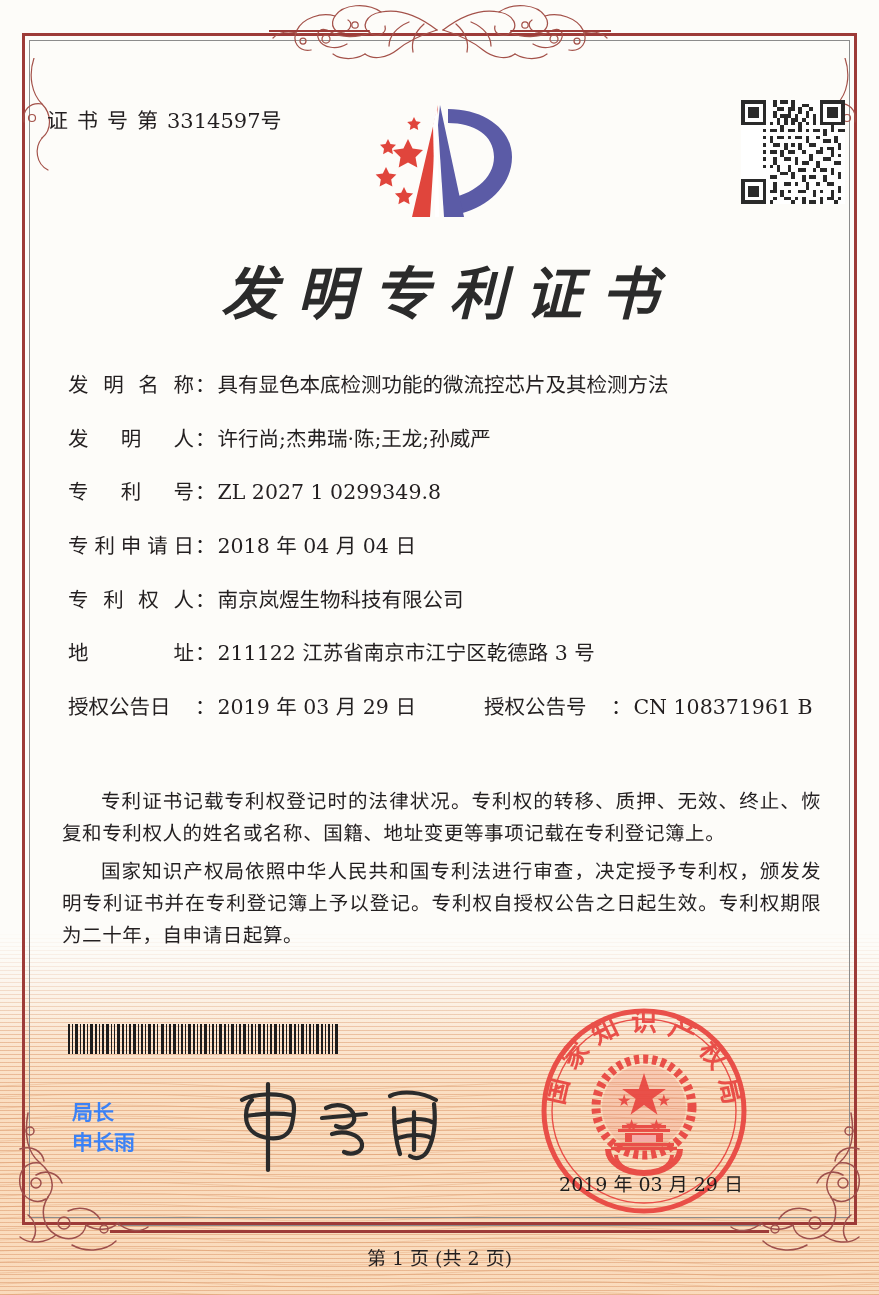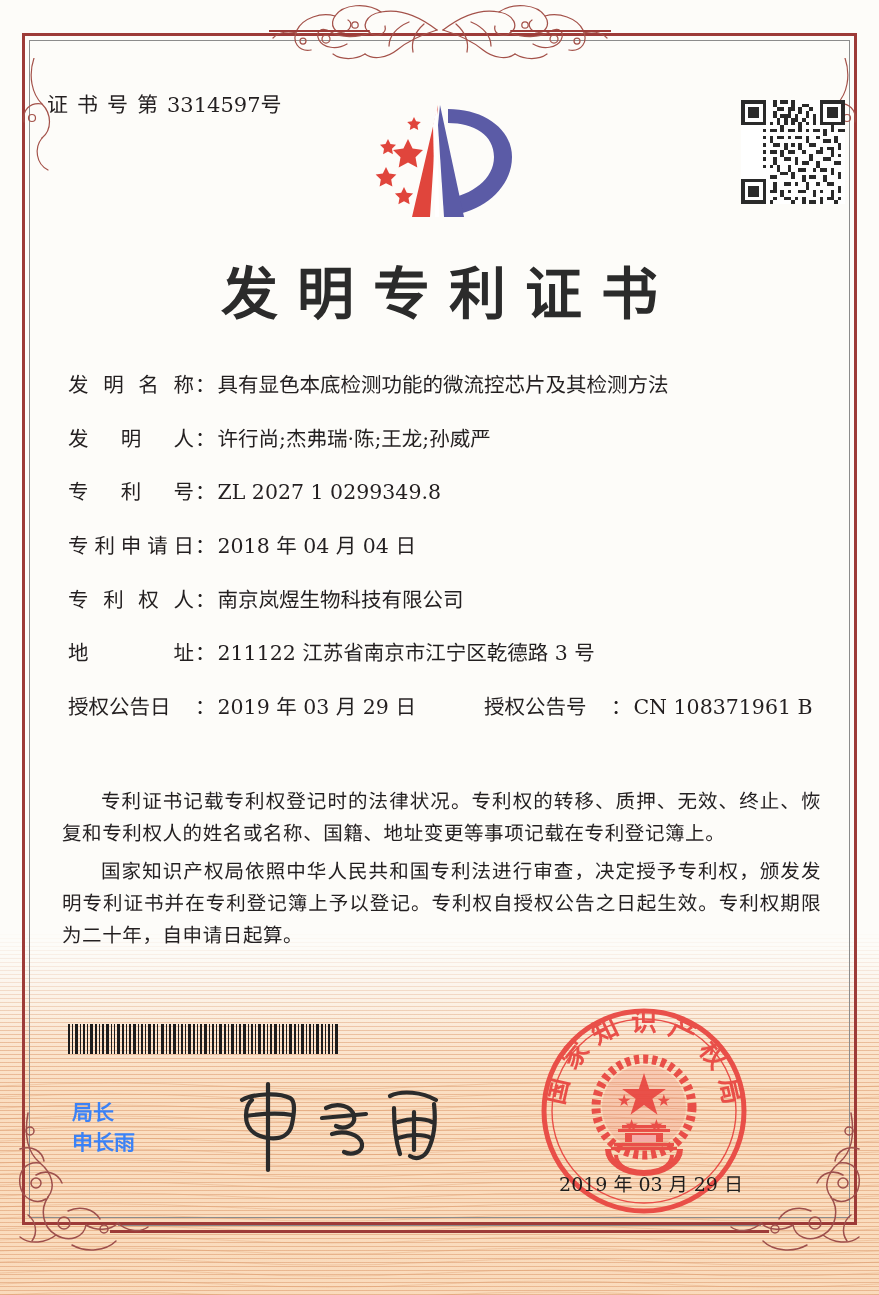--- a/index.html
+++ b/index.html
@@ -100,21 +100,21 @@
   .orn-top    { left: 269px; top: -6px;  width: 342px; height: 72px; }
   .orn-bl     { left: 6px;   bottom: 30px; width: 150px; height: 160px; }
   .orn-br     { right: 6px;  bottom: 30px; width: 150px; height: 160px; transform: scaleX(-1); }
   .orn-tl-v   { left: 8px;   top: 58px;  width: 52px;  height: 120px; }
   .orn-tr-v   { right: 8px;  top: 58px;  width: 52px;  height: 120px; transform: scaleX(-1); }
 
   
   .cert-no {
     position: absolute;
     left: 47px;
-    top: 88px;
+    top: 104px;
     font-size: 21px;
     color: #231f20;
     letter-spacing: 0;
     white-space: nowrap;
   }
   .cert-no .sp { letter-spacing: 9px; }
 
   .logo {
     position: absolute;
     left: 360px;
@@ -136,20 +136,21 @@
     position: absolute;
     left: 0; right: 0;
     top: 248px;
     text-align: center;
     font-size: 57px;
     font-weight: bold;
     color: #2b2b2b;
     letter-spacing: 19px;
     text-indent: 19px;
     font-family: "DejaVu Serif", "Liberation Serif", serif;
+    font-style: italic;
   }
 
   
   .fields {
     position: absolute;
     left: 68px;
     top: 372px;
     right: 60px;
   }
   .field-row {
@@ -756,14 +757,15 @@
 
       <path d="M168 18 C180 12 200 14 214 22"></path>
       <path d="M172 30 C172 48 174 64 178 76"></path>
       <path d="M212 26 C214 44 212 60 206 72 C202 80 194 82 188 78"></path>
       <path d="M176 44 C188 40 202 40 210 44"></path>
       <path d="M176 60 C188 56 202 56 209 60"></path>
       <path d="M192 34 L192 72"></path>
     </g>
   </svg>
 
+  <div class="footer">第 1 页 (共 2 页)</div>
 
 </div>
 
 </body></html>

